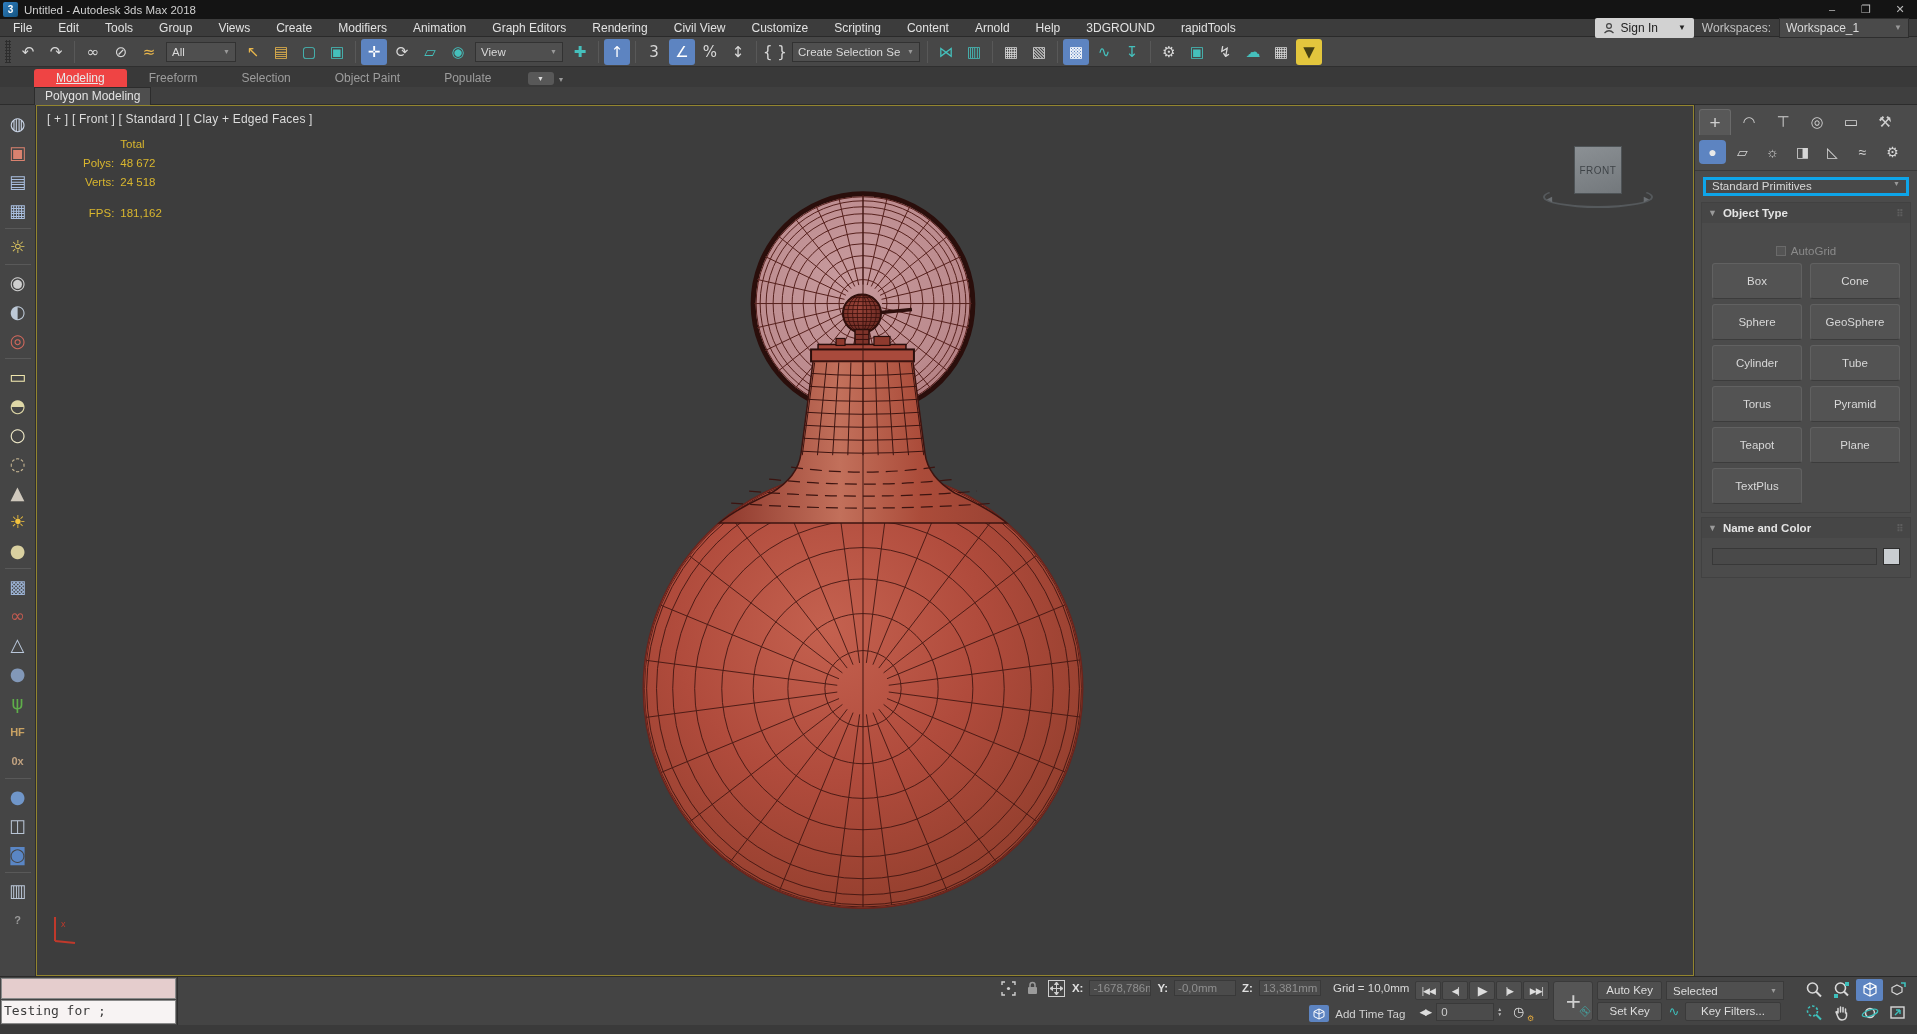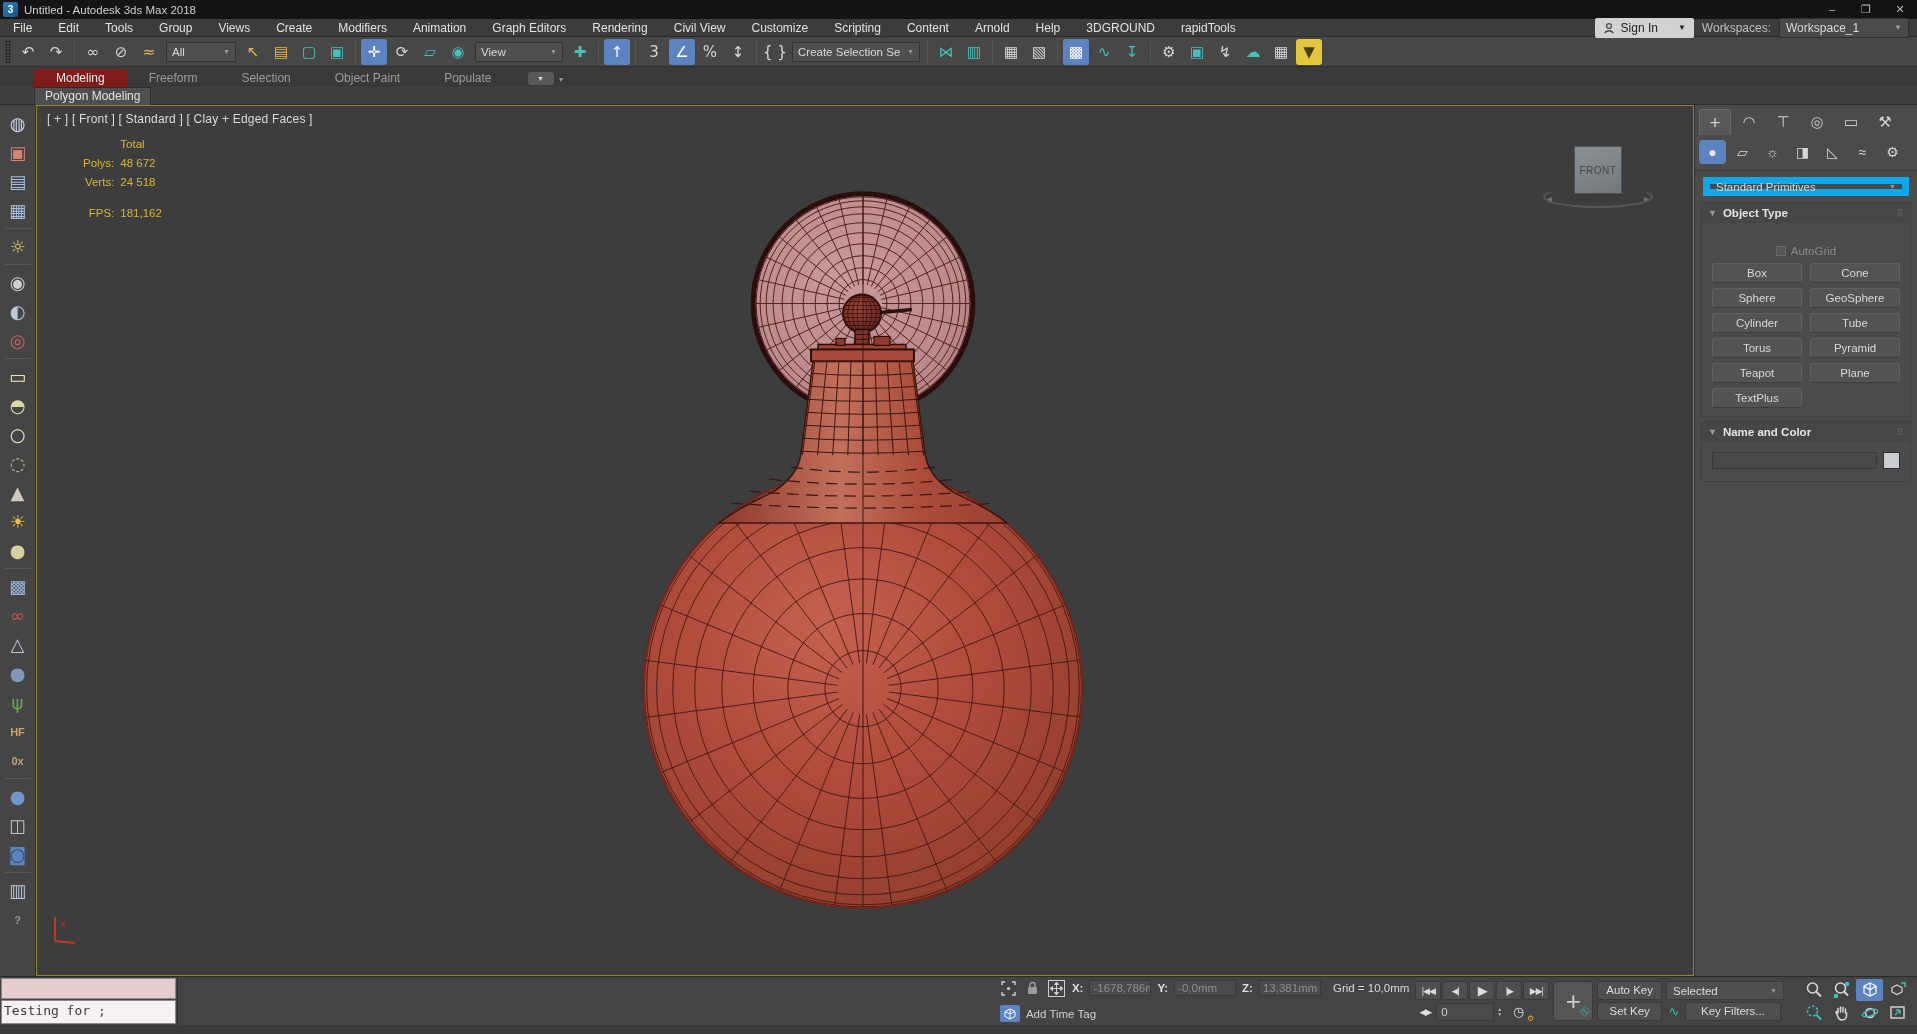--- a/index.html
+++ b/index.html
@@ -34,21 +34,21 @@
   .tb-btn.c-y { color:#e8b64c; }
   .tb-btn.c-yl { background:#e3c63d; color:#454014; }
   .tb-sep { width:1px; height:22px; background:#2f2f2f; border-right:1px solid #585858; margin:0 4px; }
   .tb-dd { height:20px; background:#4f4f4f; border:1px solid #323232; display:flex; align-items:center; font-size:11.5px;
     color:#dadada; padding:0 5px; margin:0 3px; }
   .tb-dd .arr { margin-left:auto; font-size:7px; color:#999; padding-left:5px; }
 
   
   .ribbon-tabs { height:20px; background:#393939; display:flex; align-items:flex-end; padding-left:34px; font-size:12px; }
   .rtab { padding:2px 22px; color:#9d9d9d; }
-  .rtab.active { background:#7f1d1d; color:#e8e8e8; border-radius:3px 3px 0 0; }
+  .rtab.active { background:#ef4444; color:#e8e8e8; border-radius:3px 3px 0 0;text-decoration:underline; }
   .ribbon-min { margin-left:14px; margin-bottom:2px; width:26px; height:13px; background:#585858; border-radius:3px;
     font-size:7px; color:#ddd; text-align:center; line-height:13px; }
   .ribbon-min-arr { font-size:7px; color:#999; margin:0 0 4px 4px; }
   .ribbon-sub { height:18px; background:#3f3f3f; border-bottom:1px solid #2c2c2c; display:flex; align-items:center; padding-left:34px; }
   .poly-label { background:#4e4e4e; border:1px solid #2c2c2c; border-bottom:none; font-size:12px; color:#e2e2e2; padding:1px 10px 2px; }
 
   
   .mainrow { display:flex; height:871px; }
   .left-toolbar { width:36px; background:#454545; border-right:1px solid #2f2f2f; display:flex; flex-direction:column; align-items:center; padding-top:4px; }
   .lt-item { width:30px; height:29px; display:flex; align-items:center; justify-content:center; font-size:18px; font-family:"DejaVu Sans",sans-serif; }
@@ -71,46 +71,46 @@
   .model-svg { position:absolute; inset:0; width:100%; height:100%; }
 
   
   .cmdpanel { width:223px; background:#4b4b4b; border-left:1px solid #2f2f2f; font-size:11.5px; }
   .cp-tabs { display:flex; padding:4px 4px 0; gap:2px; }
   .cp-tab { width:32px; height:26px; display:flex; align-items:center; justify-content:center; font-size:15px; color:#cfcfcf; }
   .cp-tab.active { background:#585858; border:1px solid #6a6a6a; border-bottom:none; border-radius:3px 3px 0 0; font-size:19px; }
   .cp-subtabs { display:flex; padding:5px 4px 6px; gap:3px; border-bottom:1px solid #3a3a3a; }
   .cp-subtab { width:27px; height:24px; display:flex; align-items:center; justify-content:center; font-size:14px; color:#d6d6d6; }
   .cp-subtab.active { background:#5d84c1; border-radius:4px; color:#e9e9e9; }
-  .cp-dd { margin:6px 8px; height:19px; background:#494949; border:7px solid #0ea5e9; display:flex; align-items:center; padding:0 6px; color:#d8d8d8; }
+  .cp-dd { margin:6px 8px; height:19px; background:#494949; border:3px solid #0ea5e9; display:flex; padding:0 6px; color:#d8d8d8; }
   .cp-dd .arr { margin-left:auto; font-size:7px; color:#999; }
   .rollout { margin:4px 6px; background:#4b4b4b; border:1px solid #414141; }
   .rollout-hd { height:20px; background:#464646; display:flex; align-items:center; padding:0 6px; font-weight:bold; color:#e4e4e4; }
   .rollout-hd .tri { color:#9a9a9a; font-size:9px; margin-right:6px; }
   .rollout-hd .dots { margin-left:auto; color:#5e5e5e; font-size:10px; }
   .ot-body { padding:4px 10px 8px;margin-top:16px; }
   .autogrid { display:flex; align-items:center; justify-content:center; gap:5px; color:#8a8a8a; padding:2px 0 6px; }
   .agbox { width:10px; height:10px; border:1px solid #6a6a6a; background:#545454; }
   .ot-grid { display:grid; grid-template-columns:1fr 1fr; gap:5px 8px; }
-  .ot-btn { height:20px; background:#535353; border:1px solid #616161; border-bottom-color:#3c3c3c; border-radius:3px;
+  .ot-btn { height:36px; background:#535353; border:1px solid #616161; border-bottom-color:#3c3c3c; border-radius:3px;
     color:#d8d8d8; font-size:11.5px; text-align:center; line-height:18px; }
   .nc-body { padding:10px 10px 12px; display:flex; gap:6px; align-items:center; }
   .nc-input { flex:1; height:17px; background:#494949; border:1px solid #383838; }
   .nc-swatch { width:17px; height:17px; background:#c9cdd1; border:1px solid #2e2e2e; }
 
   
   .statusbar { height:49px; background:#444444; border-top:1px solid #2a2a2a; display:flex; font-size:11.5px; }
   .listener { width:178px; display:flex; flex-direction:column; border-right:1px solid #2e2e2e; }
   .listener .pink { flex:1; background:#e5cdcd; border:1px solid #8a8a8a; margin:1px; }
   .listener .white { flex:1; background:#f7f3f3; border:1px solid #8a8a8a; margin:0 1px 1px;
     font-family:"DejaVu Sans Mono","Liberation Mono",monospace; font-size:13px; color:#3c3c3c; padding:2px 2px; white-space:nowrap; overflow:hidden; cursor:text; }
   .status-msgs { flex:1; padding:4px 10px; display:flex; flex-direction:column; justify-content:space-between; }
   .coords { display:flex; flex-direction:column; justify-content:space-between; padding:3px 0; }
   .coords-r1 { display:flex; align-items:center; gap:6px; }
-  .coords-r2 { display:flex; align-items:center; gap:6px; padding-right:4px; }
+  .coords-r2 { display:flex; align-items:center; justify-content:flex-end; gap:6px; padding-right:4px; }
   .mini-ic { width:18px; height:16px; display:flex; align-items:center; justify-content:center; }
   .xyz-lbl { font-weight:bold; color:#e0e0e0; }
   .xyz-field { width:62px; height:16px; background:#4b4b4b; border:1px solid #393939; color:#8f8f8f;
     padding:0 3px; line-height:15px; white-space:nowrap; overflow:hidden; cursor:text; }
   .grid-lbl { color:#dadada; margin-left:6px; white-space:nowrap; }
   .att-icon { width:20px; height:17px; background:#5d84c1; border-radius:2px; display:flex; align-items:center; justify-content:center; }
   .anim { display:flex; align-items:center; gap:4px; padding:0 6px; }
   .transport { display:flex; flex-direction:column; gap:2px; padding:3px 0; }
   .transport-r { display:flex; gap:1px; align-items:center; }
   .tr-btn { min-width:26px; height:19px; background:#4f4f4f; border:1px solid #3a3a3a; border-radius:2px; color:#ddd;

